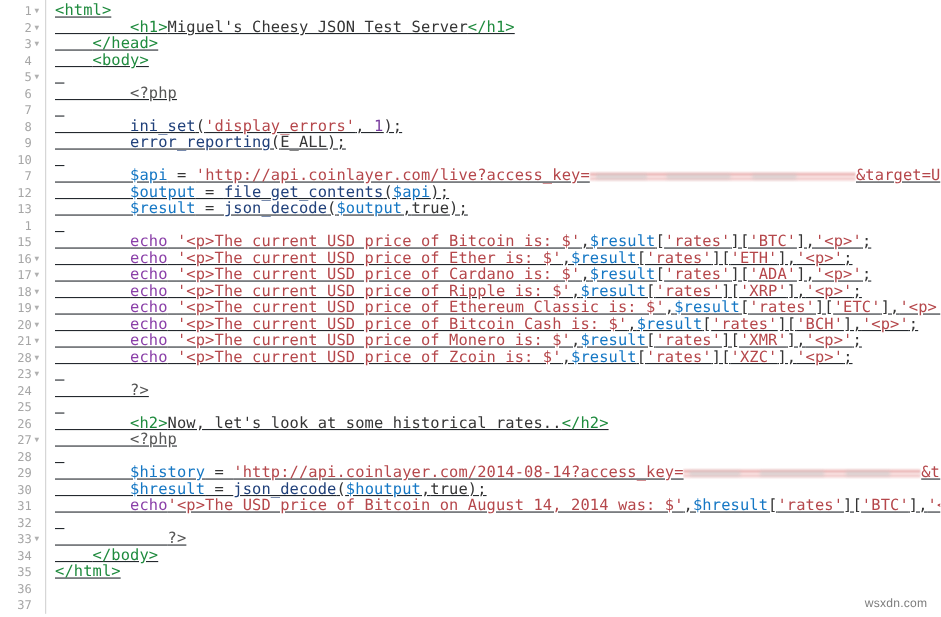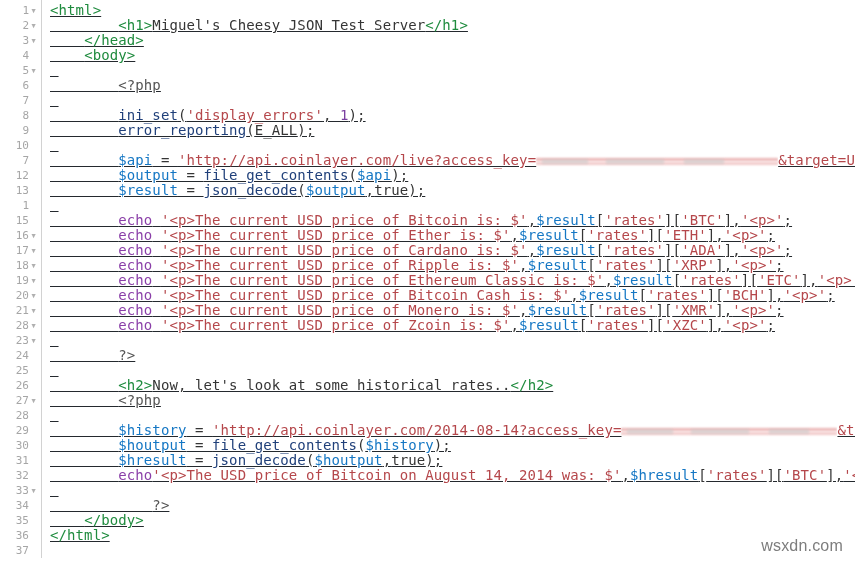--- a/index.html
+++ b/index.html
@@ -106,21 +106,21 @@
     background: #c9c9c9;
     filter: blur(1.3px);
     opacity: .55;
   }
   
   #watermark {
     position: absolute;
     right: 12px;
     bottom: 6px;
     font-family: "Liberation Sans", sans-serif;
-    font-size: 16px;
+    font-size: 11px;
     color: #7d7d7d;
     letter-spacing: .2px;
   }
 </style>
 </head>
 <body>
 
 <div id="editor">
 
   <div id="gutter">
@@ -186,21 +186,20 @@
       <div class="cline"><span>        </span><span class="kw">echo</span><span> </span><span class="str">'&lt;p&gt;The current USD price of Bitcoin Cash is: $'</span><span class="punc">,</span><span class="var">$result</span><span class="punc">[</span><span class="str">'rates'</span><span class="punc">][</span><span class="str">'BCH'</span><span class="punc">],</span><span class="str">'&lt;p&gt;'</span><span class="punc">;</span></div>
       <div class="cline"><span>        </span><span class="kw">echo</span><span> </span><span class="str">'&lt;p&gt;The current USD price of Monero is: $'</span><span class="punc">,</span><span class="var">$result</span><span class="punc">[</span><span class="str">'rates'</span><span class="punc">][</span><span class="str">'XMR'</span><span class="punc">],</span><span class="str">'&lt;p&gt;'</span><span class="punc">;</span></div>
       <div class="cline"><span>        </span><span class="kw">echo</span><span> </span><span class="str">'&lt;p&gt;The current USD price of Zcoin is: $'</span><span class="punc">,</span><span class="var">$result</span><span class="punc">[</span><span class="str">'rates'</span><span class="punc">][</span><span class="str">'XZC'</span><span class="punc">],</span><span class="str">'&lt;p&gt;'</span><span class="punc">;</span></div>
       <div class="cline"><span>&nbsp;</span></div>
       <div class="cline"><span>        </span><span class="php">?&gt;</span></div>
       <div class="cline"><span>&nbsp;</span></div>
       <div class="cline"><span>        </span><span class="tag">&lt;h2&gt;</span><span class="txt">Now, let's look at some historical rates..</span><span class="tag">&lt;/h2&gt;</span></div>
       <div class="cline"><span>        </span><span class="php">&lt;?php</span></div>
       <div class="cline"><span>&nbsp;</span></div>
       <div class="cline"><span>        </span><span class="var">$history</span><span class="op"> = </span><span class="str">'http://api.coinlayer.com/2014-08-14?access_key=</span><span class="redact" title="access_key value redacted" style="width: 216px;"><span class="bar b1"></span><span class="bar b2"></span><span class="sm" style="left: 6px; width: 46px;"></span><span class="sm" style="left: 70px; width: 58px;"></span><span class="sm" style="left: 148px; width: 40px;"></span></span><span class="str">&amp;target=USD'</span><span class="punc">;</span></div>
-      <div class="cline"><span>        </span><span class="var">$houtput</span><span class="op"> = </span><span class="fn">file_get_contents</span><span class="punc">(</span><span class="var">$history</span><span class="punc">);</span></div>
       <div class="cline"><span>        </span><span class="var">$hresult</span><span class="op"> = </span><span class="fn">json_decode</span><span class="punc">(</span><span class="var">$houtput</span><span class="punc">,</span><span class="const">true</span><span class="punc">);</span></div>
       <div class="cline"><span>        </span><span class="kw">echo</span><span class="str">'&lt;p&gt;The USD price of Bitcoin on August 14, 2014 was: $'</span><span class="punc">,</span><span class="var">$hresult</span><span class="punc">[</span><span class="str">'rates'</span><span class="punc">][</span><span class="str">'BTC'</span><span class="punc">],</span><span class="str">'&lt;p&gt;'</span><span class="punc">;</span></div>
       <div class="cline"><span>&nbsp;</span></div>
       <div class="cline"><span>            </span><span class="php">?&gt;</span></div>
       <div class="cline"><span>    </span><span class="tag">&lt;/body&gt;</span></div>
       <div class="cline"><span class="tag">&lt;/html&gt;</span></div>
     </div>
 
   <div id="watermark">wsxdn.com</div>
 

